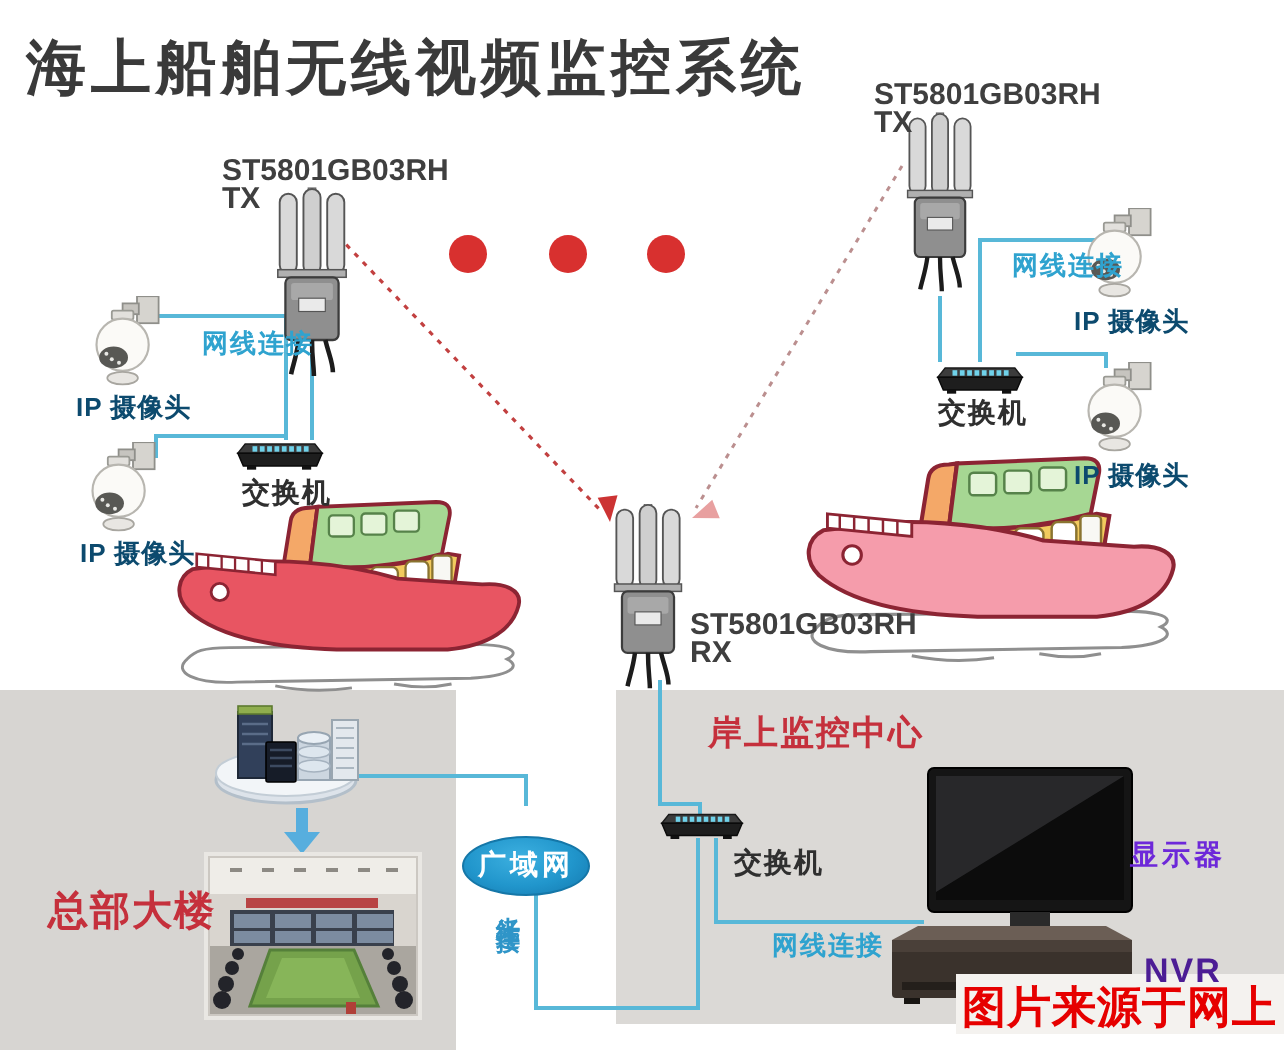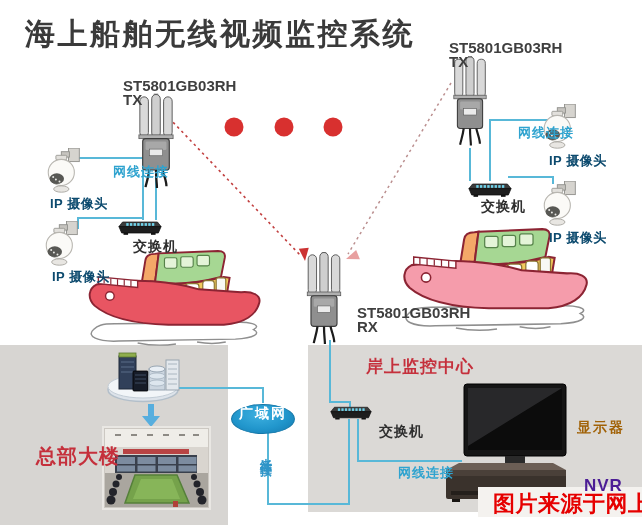--- a/index.html
+++ b/index.html
@@ -2,37 +2,37 @@
 <html><head>
 <meta charset="utf-8">
 <style>
   html,body{margin:0;padding:0;background:#ffffff;}
   body{font-family:"Liberation Sans","DejaVu Sans",sans-serif;}
   #stage{position:relative;width:642px;height:525px;background:#ffffff;overflow:hidden;}
   .panel{position:absolute;background:#d7d5d2;}
   #left-panel{left:0;top:345px;width:228px;height:180px;background:#d7d5d2;}
   #right-panel{left:308px;top:345px;width:334px;height:167px;background:#dbd9d6;}
   #scene-svg{position:absolute;left:0;top:0;width:642px;height:525px;z-index:2;}
-  .txt{position:absolute;z-index:3;white-space:nowrap;color:#3a3a3a;margin-left:12px;}
+  .txt{position:absolute;z-index:3;white-space:nowrap;color:#3a3a3a;}
   .title{left:13px;top:14px;font-size:30px;font-weight:700;letter-spacing:2.5px;color:#3a3a3a;}
   .dev-label{font-size:15px;font-weight:700;color:#3f3f3f;line-height:14px;}
   .cam-label{font-size:13px;font-weight:700;color:#0c4a6e;letter-spacing:0.5px;}
   .sw-label{font-size:14px;font-weight:700;color:#2f2f2f;letter-spacing:1px;font-family:Liberation Mono, monospace;}
   .cable-label{font-size:13px;font-weight:700;color:#2fa3cf;letter-spacing:1px;padding-left:15px;}
   .red-label{color:#c5303c;font-weight:700;}
   #shore-title{left:354px;top:355px;font-size:17px;letter-spacing:1px;}
   #hq-platform{left:18px;top:369px;font-size:13px;letter-spacing:1px;line-height:16px;}
   #hq-center{left:24px;top:445px;font-size:20px;letter-spacing:1px;line-height:23px;}
-  #wan-ellipse{position:absolute;left:231px;top:404px;width:62px;height:28px;border-radius:50%;
+  #wan-ellipse{position:absolute;left:231px;top:418px;width:62px;height:28px;border-radius:50%;
     background:radial-gradient(ellipse at 45% 35%, #3db0e0 0%, #2196cc 55%, #1478ae 100%);
-    border:1.5px solid #1577a8;z-index:3;display:flex;align-items:flex-start;justify-content:center;}
+    border:1.5px solid #1577a8;z-index:3;display:flex;align-items:center;justify-content:center;}
   #wan-label{color:#ffffff;font-size:14px;font-weight:700;letter-spacing:2px;}
   #fiber-label{left:245px;top:448px;writing-mode:vertical-lr;font-size:12px;font-weight:700;
     color:#2f95c8;letter-spacing:2px;height:62px;}
-  #monitor-label{left:565px;top:419px;font-size:14px;font-weight:700;letter-spacing:2px;color:#a16207;}
+  #monitor-label{left:565px;top:419px;font-size:14px;font-weight:700;letter-spacing:2px;color:#6d28d9;}
   #nvr-label{left:572px;top:476px;font-size:17px;font-weight:700;color:#4c1d95;letter-spacing:1px;}
   #watermark-band{position:absolute;left:478px;top:487px;width:164px;height:30px;background:#f4f2ef;z-index:3;}
   #watermark-text{left:481px;top:489px;font-size:22px;font-weight:700;color:#e60000;
     font-family:"Liberation Serif","DejaVu Serif",serif;letter-spacing:0.5px;z-index:4;}
 </style>
 </head>
 <body>
 
 <div id="stage">
 

